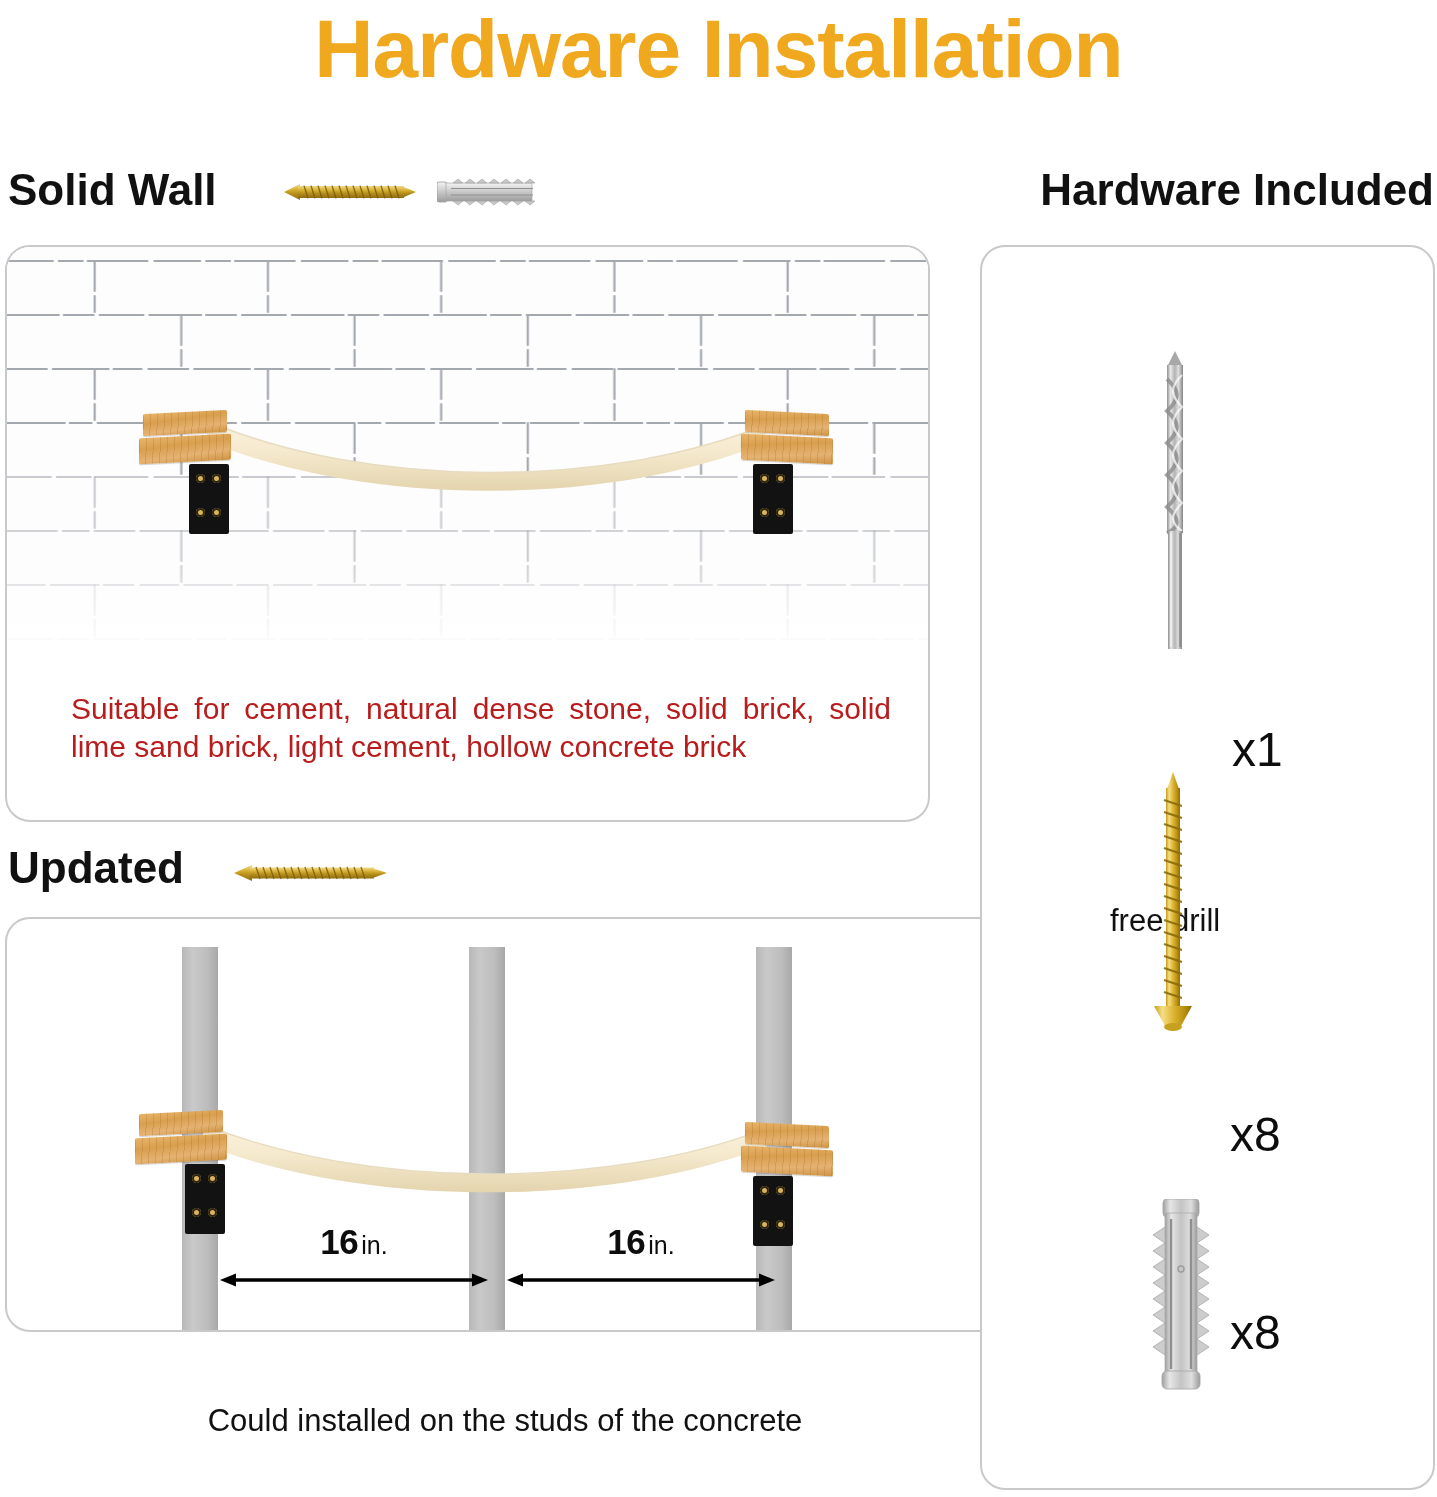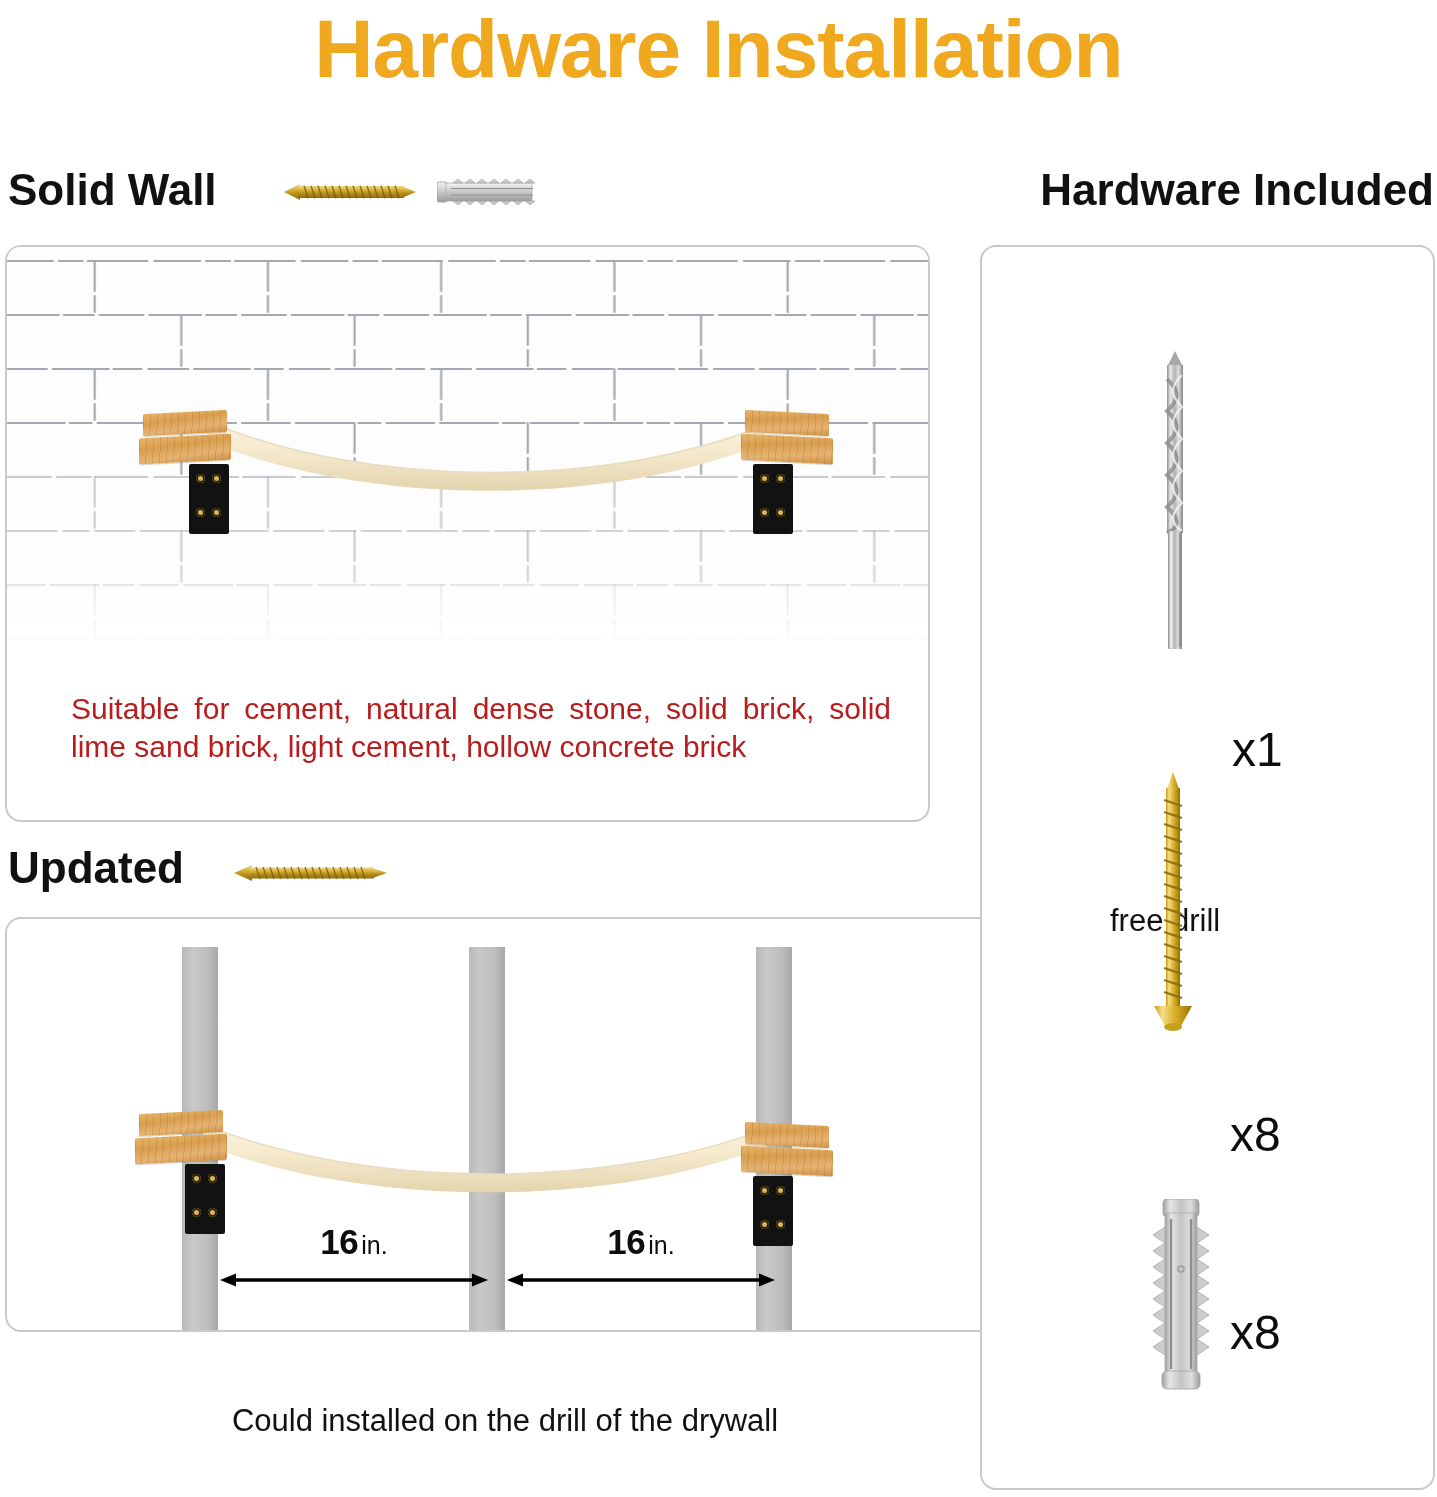--- a/index.html
+++ b/index.html
@@ -40,21 +40,21 @@
     white-space: nowrap;
   }
   #solid-wall-head { top: 168px; left: 8px; }
   #drywall-head    { top: 846px; left: 8px; }
   #hardware-head   { top: 168px; right: 3px; }
 
   
   .panel {
     position: absolute;
     border: 2px solid #c9c9c9;
-    border-radius: 16px;
+    border-radius: 25px;
     background: #ffffff;
     box-sizing: border-box;
     overflow: hidden;
   }
   #panel-solid   { left: 5px;  top: 245px;  width: 925px; height: 577px; }
   #panel-drywall { left: 5px;  top: 917px;  width: 1010px; height: 415px; }
   #panel-hardware{ left: 980px; top: 245px; width: 455px; height: 1245px; }
 
   
   .brick-wall {
@@ -410,21 +410,21 @@
     <div class="dim-arrow" style="position:absolute; left:0; top:48px;">
       <svg width="268" height="20" viewBox="0 0 268 20">
         <line x1="12" y1="10" x2="256" y2="10" stroke="#000" stroke-width="3.4"></line>
         <path d="M0,10 L16,3.5 L16,16.5 Z" fill="#000"></path>
         <path d="M268,10 L252,3.5 L252,16.5 Z" fill="#000"></path>
       </svg>
     </div>
   </div>
 </div>
 
-<div class="drywall-caption">Could installed on the drill of the drywall</div>
+<div class="drywall-caption">Could installed on the studs of the concrete</div>
 
 <div class="panel" id="panel-hardware">
 
   <div class="hw-row" style="left:0; top:0; width:100%;">
     <div style="position:absolute; left:178px; top:104px;">
       <svg width="30" height="300" viewBox="0 0 30 300">
         <defs>
           <linearGradient id="gDrill" x1="0" y1="0" x2="1" y2="0">
             <stop offset="0%" stop-color="#8f8f8f"></stop>
             <stop offset="22%" stop-color="#e8e8e8"></stop>

